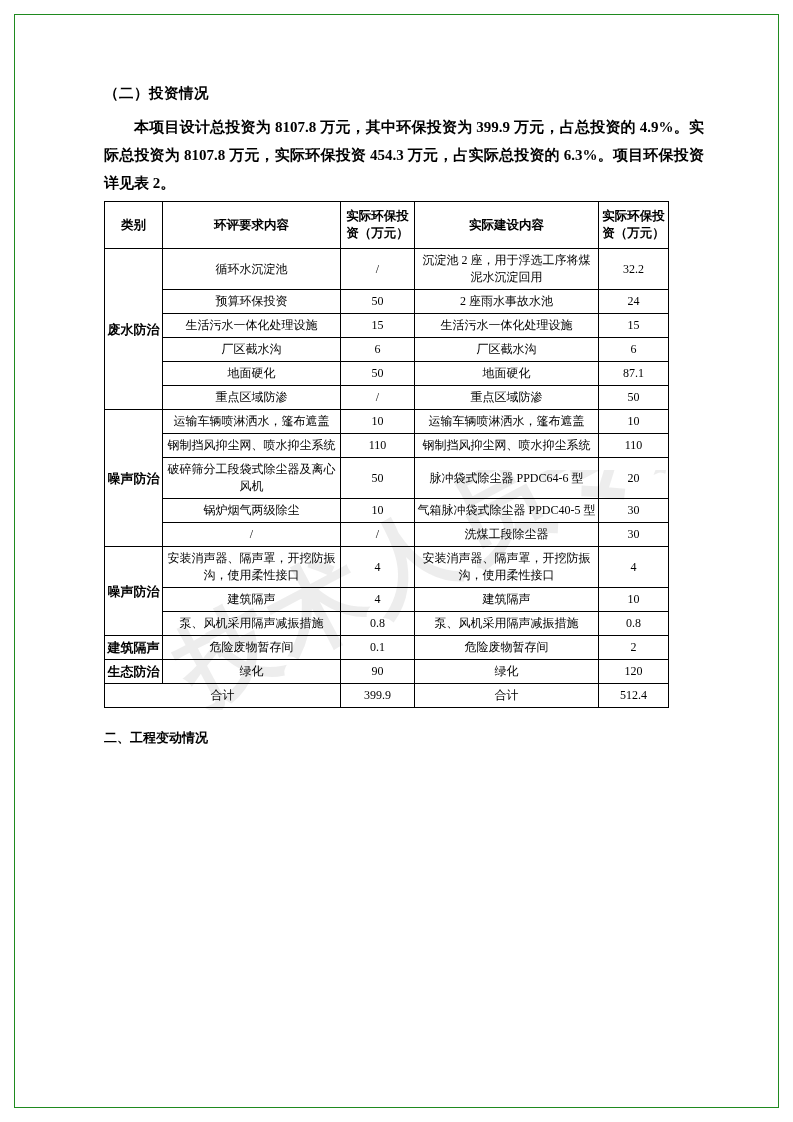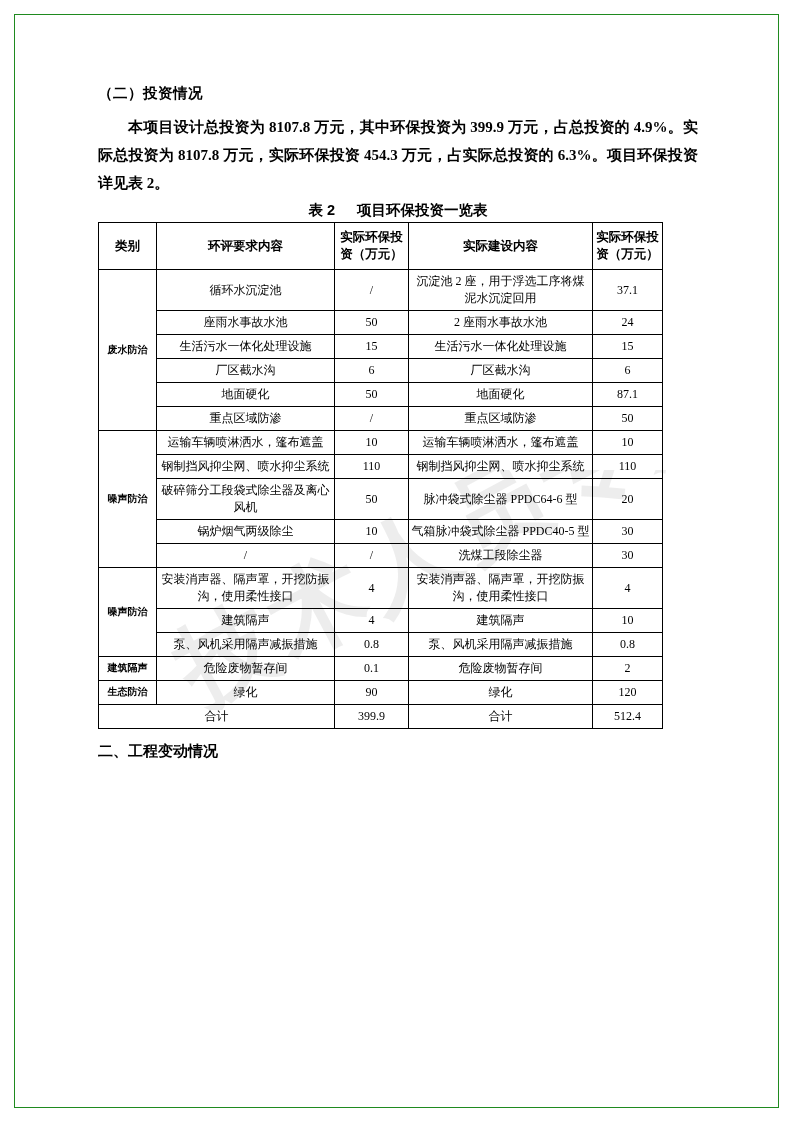--- a/index.html
+++ b/index.html
@@ -23,21 +23,21 @@
     left: 14px;
     top: 14px;
     width: 765px;
     height: 1094px;
     border: 1px solid #1f8a1f;
     box-sizing: border-box;
     pointer-events: none;
   }
   .content {
     position: absolute;
-    left: 98px;
+    left: 104px;
     top: 84px;
     width: 600px;
   }
   .h-sec {
     font-family: "Liberation Sans", "DejaVu Sans", sans-serif;
     font-weight: bold;
     font-size: 14.5px;
     margin: 0 0 10px 0;
     letter-spacing: 0.5px;
   }
@@ -72,30 +72,30 @@
     word-break: break-all;
   }
   table.main th {
     font-weight: bold;
     font-family: "Liberation Sans", "DejaVu Sans", sans-serif;
     font-size: 12.5px;
     padding: 6px 3px;
   }
   td.cat {
     font-weight: bold;
-    font-family: Liberation Mono, monospace;
-    font-size: 10px;
+    font-family: Liberation Serif, serif;
+    font-size: 13px;
     line-height: 19px;
   }
   .num-cell { font-family: "Liberation Serif", serif; }
   .footer-sec {
     font-family: "Liberation Sans", "DejaVu Sans", sans-serif;
     font-weight: bold;
-    font-size: 15px;
-    margin: 13px 0 6px 0;
+    font-size: 13px;
+    margin: 21px 0 6px 0;
   }
   .watermark {
     position: absolute;
     left: 150px;
     top: 470px;
     width: 520px;
     height: 240px;
     pointer-events: none;
     overflow: hidden;
   }
@@ -119,23 +119,20 @@
   <div class="watermark">
     <span>技术人员专用</span>
   </div>
 
   <div class="content">
 
     <h2 class="h-sec">（二）投资情况</h2>
 
     <p class="para">本项目设计总投资为 8107.8 万元，其中环保投资为 399.9 万元，占总投资的 4.9%。实际总投资为 8107.8 万元，实际环保投资 454.3 万元，占实际总投资的 6.3%。项目环保投资详见表 2。</p>
 
-    <div class="tbl-caption">
-      <span class="num">表 2</span><span>项目环保投资一览表</span>
-    </div>
 
     <table class="main">
       <colgroup>
         <col style="width:58px">
         <col style="width:178px">
         <col style="width:74px">
         <col style="width:184px">
         <col style="width:70px">
       </colgroup>
       <thead>
@@ -146,24 +143,24 @@
           <th>实际建设内容</th>
           <th>实际环保投资（万元）</th>
         </tr>
       </thead>
       <tbody>
           <tr>
             <td class="cat" rowspan="6">废水防治</td>
             <td>循环水沉淀池</td>
             <td class="num-cell">/</td>
             <td>沉淀池 2 座，用于浮选工序将煤泥水沉淀回用</td>
-            <td class="num-cell">37.1</td>
-          </tr>
-          <tr>
-            <td>座雨水事故水池</td>
+            <td class="num-cell">32.2</td>
+          </tr>
+          <tr>
+            <td>预算环保投资</td>
             <td class="num-cell">50</td>
             <td>2 座雨水事故水池</td>
             <td class="num-cell">24</td>
           </tr>
           <tr>
             <td>生活污水一体化处理设施</td>
             <td class="num-cell">15</td>
             <td>生活污水一体化处理设施</td>
             <td class="num-cell">15</td>
           </tr>

